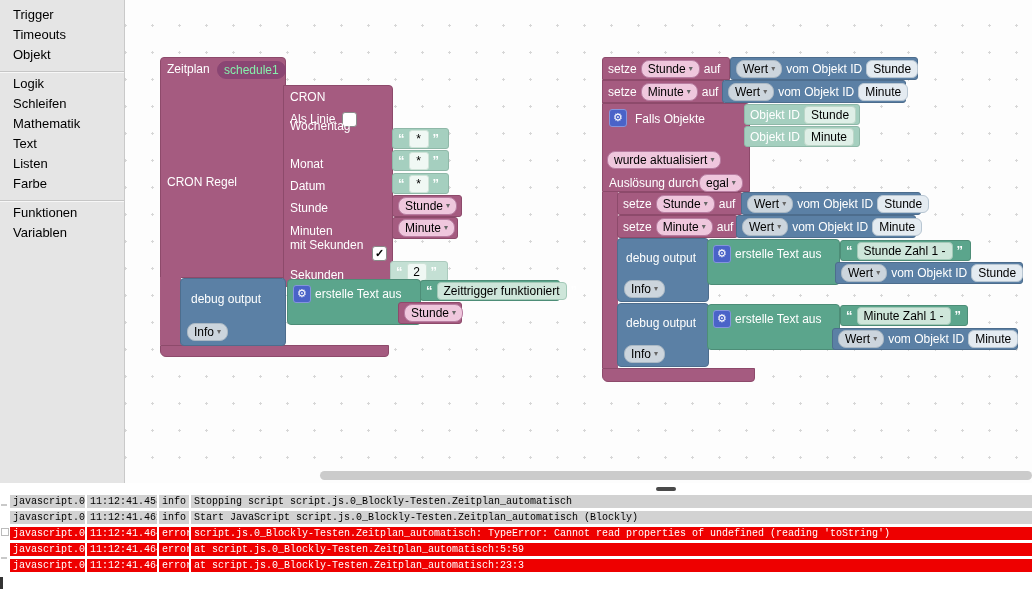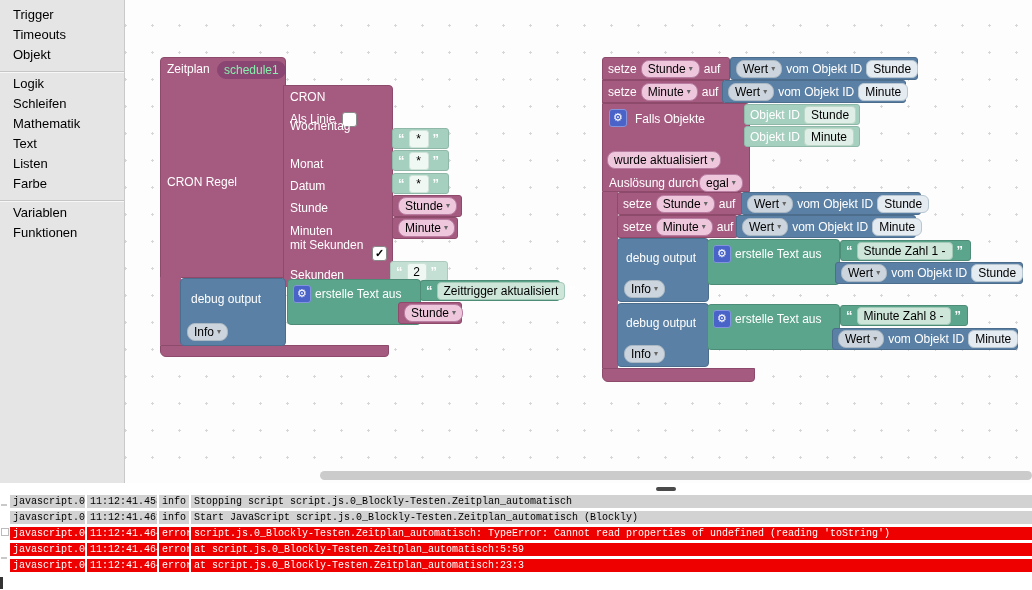--- a/index.html
+++ b/index.html
@@ -70,22 +70,22 @@
   </div>
   <div class="sb-group">
     <div class="sb-item">Logik</div>
     <div class="sb-item">Schleifen</div>
     <div class="sb-item">Mathematik</div>
     <div class="sb-item">Text</div>
     <div class="sb-item">Listen</div>
     <div class="sb-item">Farbe</div>
   </div>
   <div class="sb-group">
+    <div class="sb-item">Funktionen</div>
     <div class="sb-item">Variablen</div>
-    <div class="sb-item">Funktionen</div>
   </div>
 </div>
 
 <div id="workspace">
 
   <div class="rect magenta" style="left:35px;top:57px;width:126px;height:221px;border-radius:4px 4px 0 0">
     <span class="lbl" style="position:absolute;left:6px;top:4px">Zeitplan</span>
     <span class="fld dark" style="position:absolute;left:56px;top:3px">schedule1</span>
     <span class="lbl" style="position:absolute;left:6px;top:117px">CRON Regel</span>
   </div>
@@ -146,21 +146,21 @@
         <span class="arr">▾</span>
       </span>
   </div>
 
   <div class="rect teal" style="left:162px;top:279px;width:134px;height:46px;border-radius:4px">
     <span class="gear" style="position:absolute;left:5px;top:5px">⚙</span>
     <span class="lbl" style="position:absolute;left:27px;top:7px">erstelle Text aus</span>
   </div>
   <div class="blk teal" style="left:295px;top:280px;width:140px;height:21px">
     <span class="quote">“</span>
-    <span class="fld lteal">Zeittrigger aktualisiert</span>
+    <span class="fld lteal">Zeittrigger funktioniert</span>
     <span class="quote">”</span>
   </div>
   <div class="blk magenta" style="left:273px;top:302px;width:64px;height:22px">
     <span class="fld pink">
         <span>Stunde</span>
         <span class="arr">▾</span>
       </span>
   </div>
 
   <div class="blk magenta" style="left:477px;top:57px;width:128px;height:23px;border-radius:3px 3px 0 0">
@@ -286,21 +286,21 @@
         <span>Info</span>
         <span class="arr">▾</span>
       </span>
   </div>
   <div class="rect teal" style="left:582px;top:304px;width:133px;height:46px;border-radius:4px">
     <span class="gear" style="position:absolute;left:5px;top:5px">⚙</span>
     <span class="lbl" style="position:absolute;left:27px;top:7px">erstelle Text aus</span>
   </div>
   <div class="blk teal" style="left:715px;top:305px;width:128px;height:21px">
     <span class="quote">“</span>
-    <span class="fld lteal">Minute Zahl 8 -</span>
+    <span class="fld lteal">Minute Zahl 1 -</span>
     <span class="quote">”</span>
   </div>
   <div class="blk blue" style="left:707px;top:328px;width:186px;height:22px">
     <span class="fld lgray">
         <span>Wert</span>
         <span class="arr">▾</span>
       </span>
     <span class="lbl">vom Objekt ID</span>
     <span class="fld lblue">Minute</span>
   </div>

